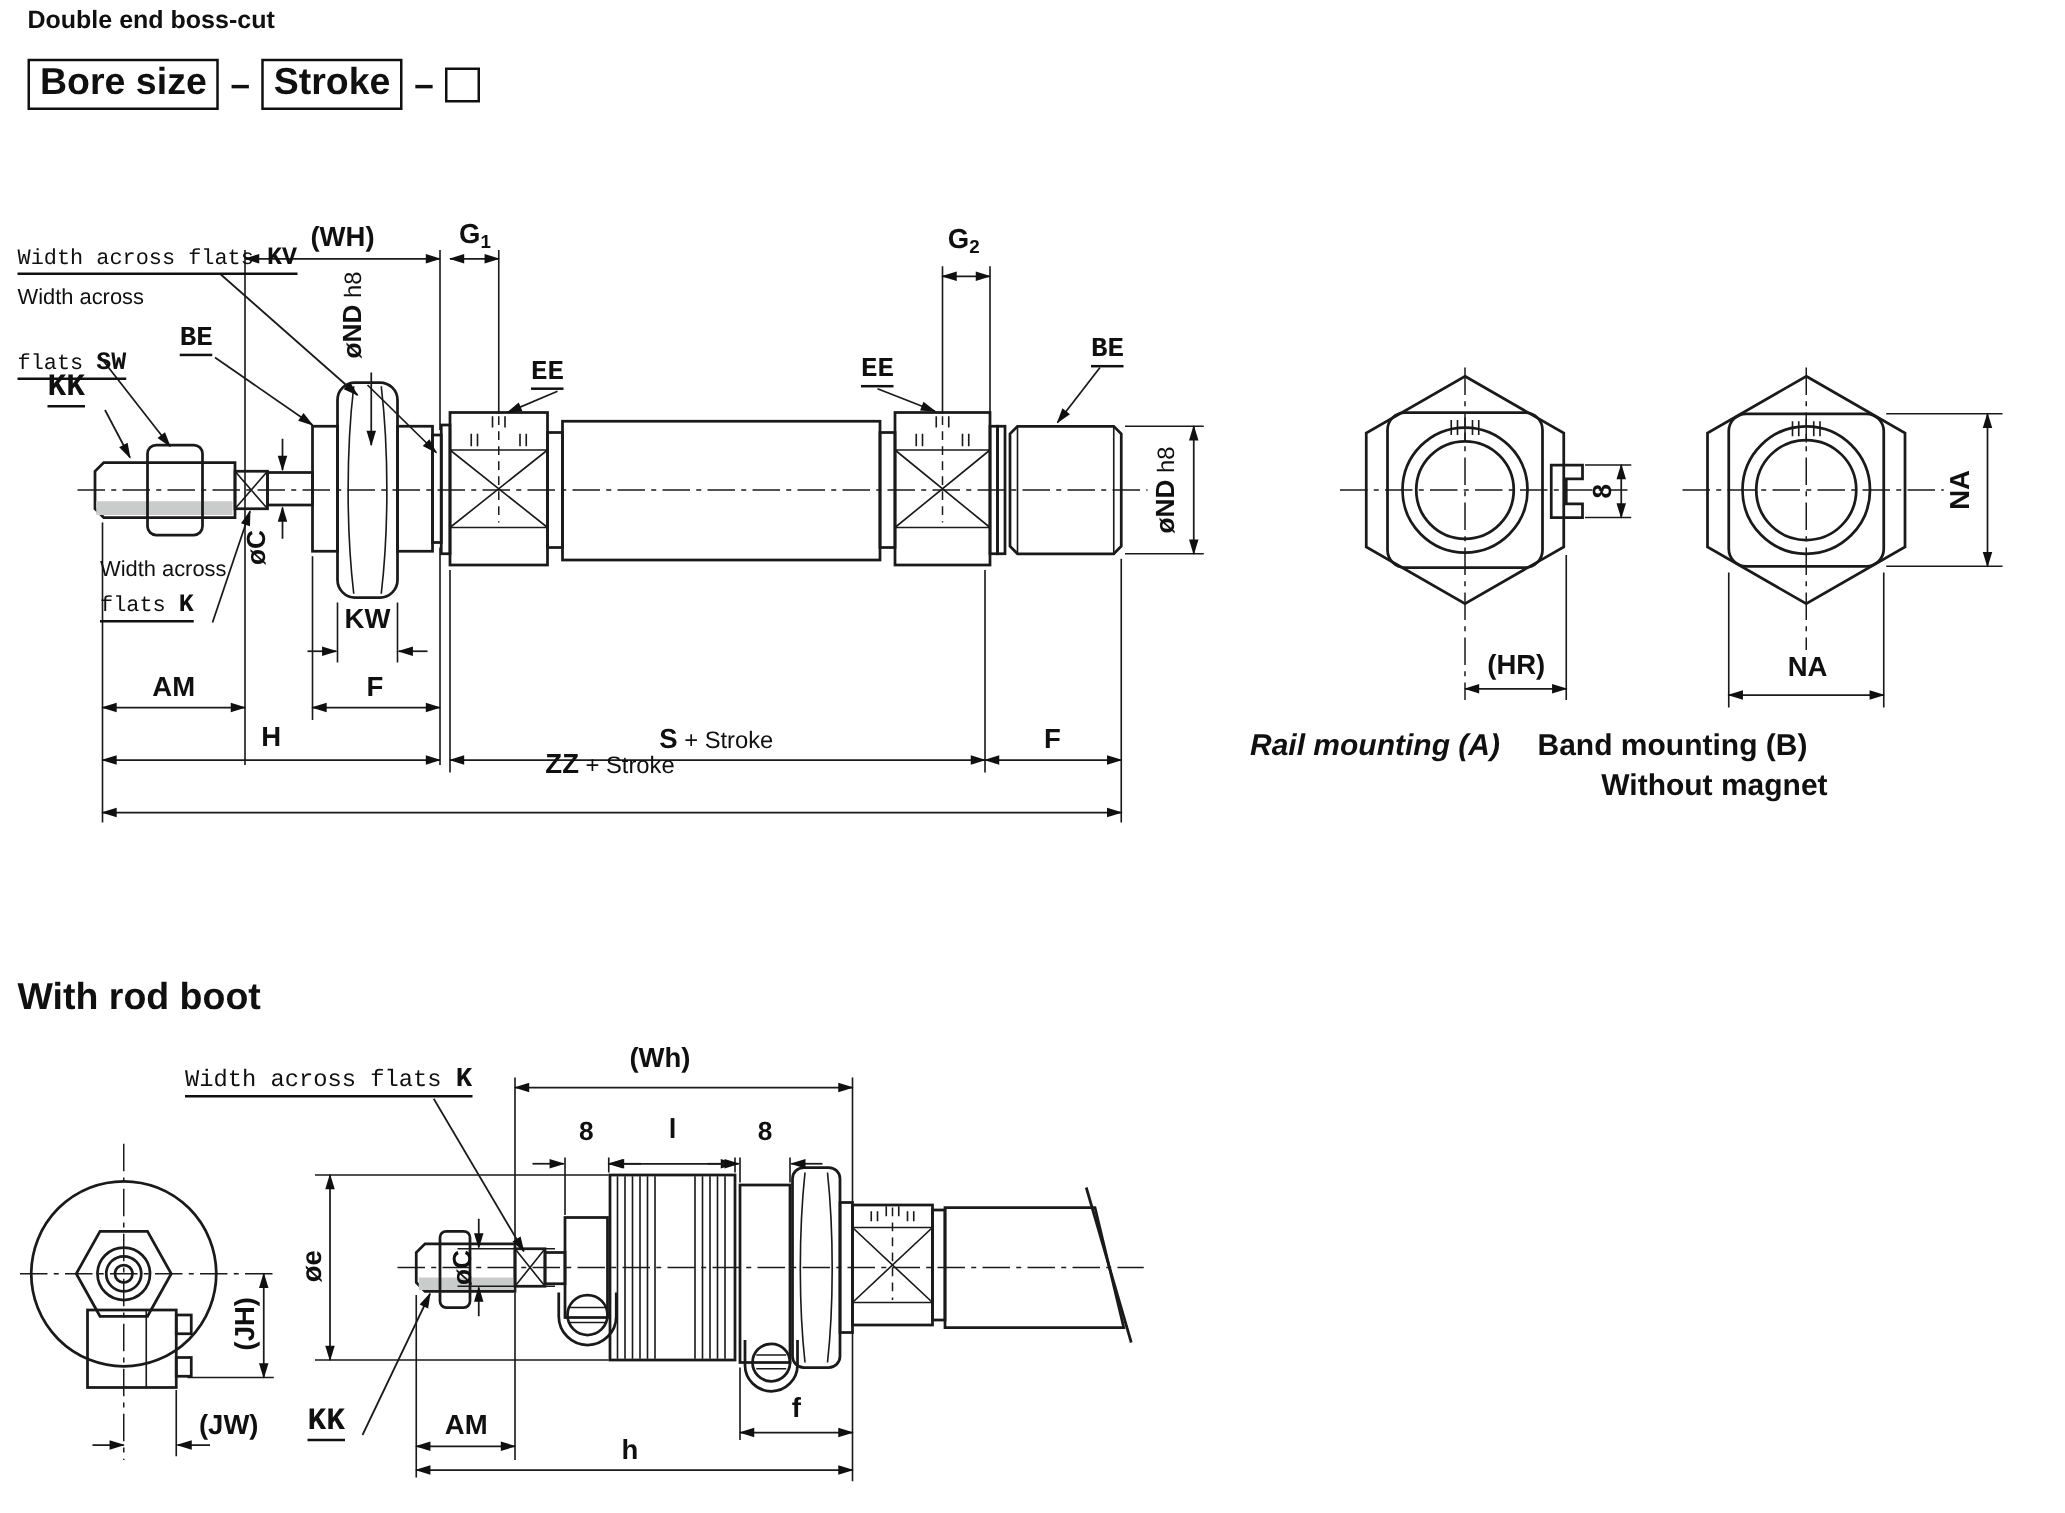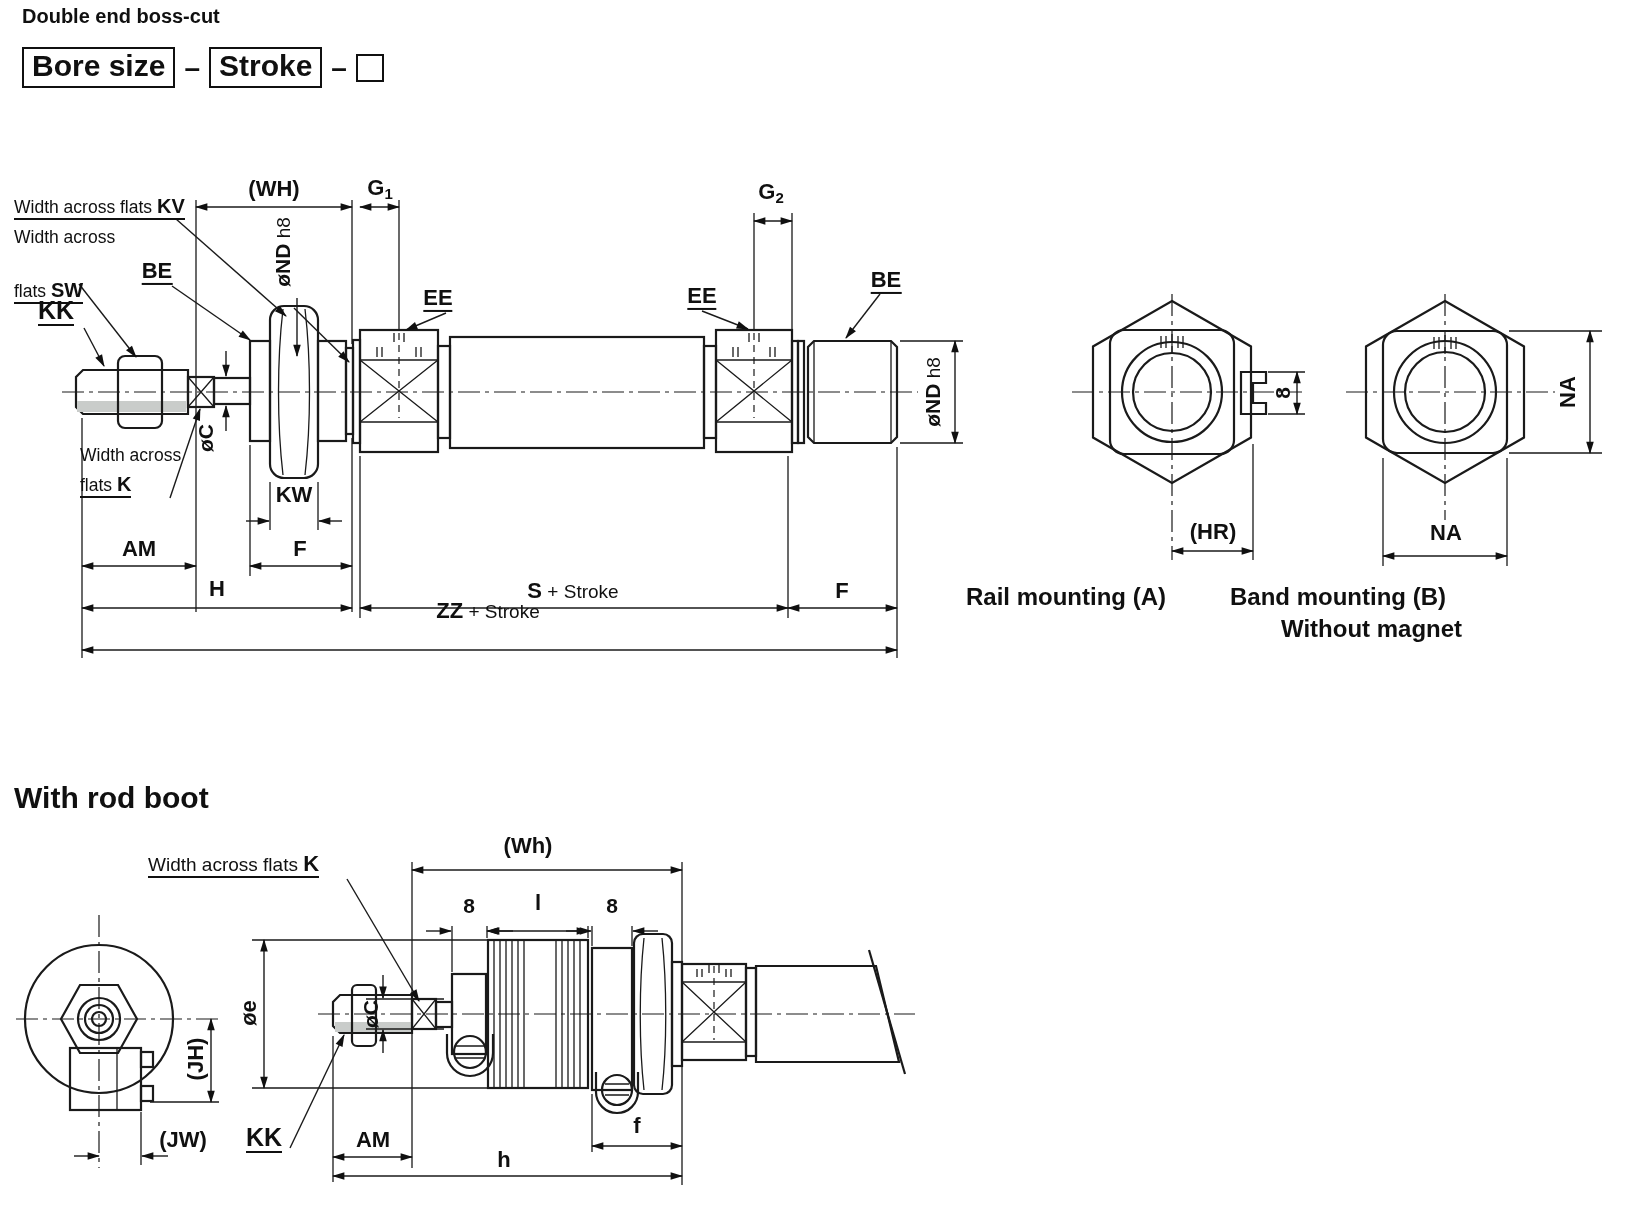--- a/index.html
+++ b/index.html
@@ -14,21 +14,21 @@
   .cl{stroke:#1a1a1a;stroke-width:1.2;stroke-dasharray:22 5 4 5;fill:none;}
   .dsh{stroke:#1a1a1a;stroke-width:1.2;stroke-dasharray:7 5;fill:none;}
   .lbl{position:absolute;white-space:nowrap;color:#101010;line-height:1.05;}
   .c{transform:translate(-50%,-50%);}
   .rot{transform:translate(-50%,-50%) rotate(-90deg);}
   .dimtxt{font-weight:bold;font-size:22px;}
   .dimtxt-s{font-weight:bold;font-size:21px;}
   .plain{font-size:17.5px;}
   .plain2{font-size:19px;}
   .bcode{font-weight:bold;font-size:20px;}
-  .ul{border-bottom:2px solid #101010;padding-bottom:1px;}
+  .ul{border-bottom:2px solid #101010;padding-bottom:1px;font-family:Liberation Mono, monospace;}
   .sub{font-size:15px;vertical-align:-4px;}
   .sfx{font-weight:normal;font-size:19px;}
   .cap{font-weight:bold;font-size:24px;}
   .h1{font-weight:bold;font-size:20px;}
   .h2row{position:absolute;left:22px;top:47px;display:flex;align-items:center;gap:9px;
          font-weight:bold;font-size:28px;}
   .wordbox{border:2.5px solid #101010;padding:0px 8px 3px;font-weight:bold;font-size:30px;}
   .sqbox{display:inline-block;width:20px;height:20px;border:2.5px solid #101010;}
   .sqbox.sm{vertical-align:-1px;margin:0 1px;}
   .dash{font-weight:bold;}
@@ -255,21 +255,21 @@
 <div class="lbl c dimtxt" style="left:294px;top:495px;">KW</div>
 <div class="lbl c dimtxt" style="left:139px;top:549px;">AM</div>
 <div class="lbl c dimtxt" style="left:300px;top:549px;">F</div>
 <div class="lbl c dimtxt" style="left:217px;top:589px;">H</div>
 <div class="lbl c" style="left:573px;top:591px;"><span class="dimtxt">S</span><span class="plain2"> + Stroke</span></div>
 <div class="lbl c dimtxt" style="left:842px;top:591px;">F</div>
 <div class="lbl c" style="left:488px;top:611px;"><span class="dimtxt">ZZ</span><span class="plain2"> + Stroke</span></div>
 
 <div class="lbl rot dimtxt-s" style="left:1283px;top:393px;">8</div>
 <div class="lbl c dimtxt" style="left:1213px;top:532px;">(HR)</div>
-<div class="lbl cap" style="left:966px;top:584px;">Rail mounting (A)</div>
+<div class="lbl cap" style="left:1000px;top:584px;font-style:italic;">Rail mounting (A)</div>
 
 <div class="lbl rot dimtxt" style="left:1568px;top:392px;">NA</div>
 <div class="lbl c dimtxt" style="left:1446px;top:533px;">NA</div>
 <div class="lbl cap" style="left:1230px;top:584px;">Band mounting (B)</div>
 <div class="lbl cap" style="left:1281px;top:616px;">Without magnet</div>
 
 <div class="lbl h1" style="left:14px;top:782px;font-size:30px;">With rod boot</div>
 <div class="lbl plain2 ul" style="left:148px;top:852px;"><span>Width across flats </span><span class="bcode" style="font-size:22px;">K</span></div>
 <div class="lbl c dimtxt" style="left:528px;top:846px;">(Wh)</div>
 <div class="lbl c dimtxt-s" style="left:469px;top:906px;">8</div>

